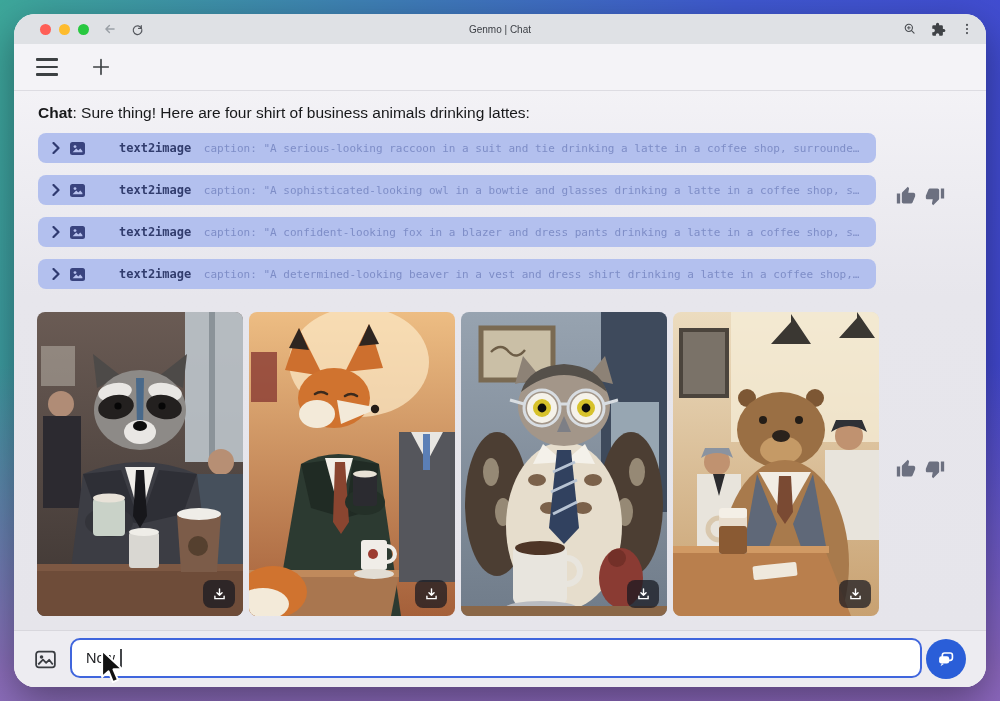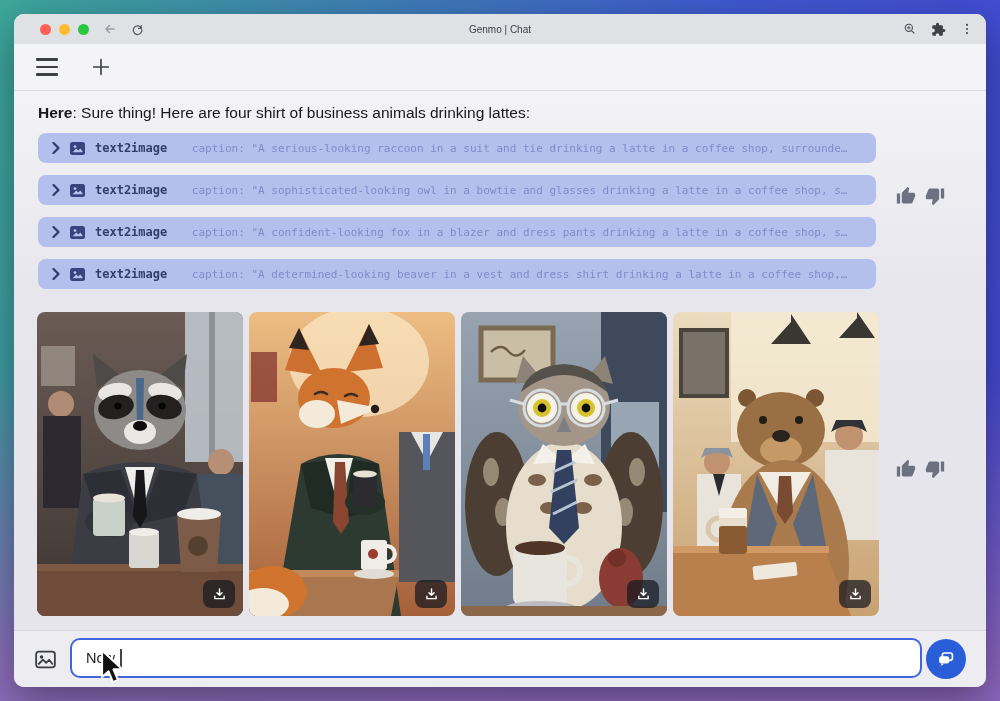--- a/index.html
+++ b/index.html
@@ -1,42 +1,42 @@
 <!DOCTYPE html>
 <html><head>
 <meta charset="utf-8">
 <style>
   html,body{margin:0;padding:0;}
   body{width:1000px;height:701px;overflow:hidden;font-family:"Liberation Sans",sans-serif;}
   .stage{position:relative;width:1000px;height:701px;
     background:
       linear-gradient(to bottom, rgba(146,106,188,0) 52%, rgba(146,106,188,.92) 96%),
       linear-gradient(105deg,#3da79a 0%,#3f58cf 62%,#4345d2 100%);}
-  .window{position:absolute;left:14px;top:14px;width:972px;height:673px;border-radius:10px;
+  .window{position:absolute;left:14px;top:14px;width:972px;height:673px;border-radius:21px;
     overflow:hidden;background:#fff;box-shadow:0 14px 40px rgba(0,0,0,.38);}
   
   .titlebar{position:relative;height:30px;background:#dfe1e5;display:flex;align-items:center;}
   .lights{display:flex;gap:8px;margin-left:26px;}
   .light{width:11px;height:11px;border-radius:50%;border:none;padding:0;}
   .nav-ico{margin-left:14px;display:flex;align-items:center;background:none;border:none;padding:0;cursor:default;}
   .tb-title{position:absolute;left:0;right:0;text-align:center;font-size:10px;color:#3b3e44;pointer-events:none;}
   .tb-right{position:absolute;right:12px;top:0;height:30px;display:flex;align-items:center;gap:14px;}
   .tb-right button{background:none;border:none;padding:0;display:flex;align-items:center;}
   
   .toolbar{height:46px;background:#f4f3f7;display:flex;align-items:center;border-bottom:1px solid #dddce2;}
   .burger{margin-left:22px;width:22px;display:flex;flex-direction:column;gap:5px;background:none;border:none;padding:0;}
   .burger span{height:2.4px;background:#3c4043;border-radius:1px;}
   .plus-btn{margin-left:32px;background:none;border:none;padding:0;display:flex;}
   
   .chat-area{position:relative;height:539px;background:linear-gradient(#f3f2f6,#e7e6ec 38%,#e6e5eb);}
   .message{position:absolute;left:24px;top:13px;font-size:15.5px;color:#17181a;}
   .message b{font-weight:700;}
   .pill{position:absolute;left:24px;width:838px;height:30px;border-radius:8px;background:#b3c0ee;
     display:flex;align-items:center;gap:10px;padding:0 14px;box-sizing:border-box;cursor:pointer;border:none;}
-  .pill .tool{font-family:"DejaVu Sans Mono",monospace;font-size:12px;font-weight:700;color:#323d6e;}
+  .pill .tool{font-family:"DejaVu Sans Mono",monospace;font-size:12px;font-weight:700;color:#323d6e;margin-left:24px;}
   .pill .cap{font-family:"DejaVu Sans Mono",monospace;font-size:11px;color:#7e8dc7;
     white-space:nowrap;overflow:hidden;flex:1;}
   .feedback{position:absolute;left:882px;display:flex;gap:9px;}
   .feedback button{background:none;border:none;padding:0;display:flex;}
   .img-row{position:absolute;left:23px;top:221px;display:flex;gap:6px;}
   .card{position:relative;width:206px;height:304px;border-radius:8px;overflow:hidden;cursor:pointer;}
   .card svg.art{display:block;width:206px;height:304px;}
   .dl{position:absolute;right:8px;bottom:8px;width:32px;height:28px;border-radius:8px;
     background:rgba(22,24,32,.72);border:none;display:flex;align-items:center;justify-content:center;}
   
@@ -106,21 +106,21 @@
       <button class="plus-btn">
         <svg width="22" height="22" viewBox="0 0 24 24">
           <path d="M12 4v16M4 12h16" stroke="#3c4043" stroke-width="1.8" stroke-linecap="round"></path>
         </svg>
       </button>
     </div>
 
     <div class="chat-area">
 
       <div class="message">
-        <b>Here</b><span>: Sure thing! Here are four shirt of business animals drinking lattes:</span>
+        <b>Chat</b><span>: Sure thing! Here are four shirt of business animals drinking lattes:</span>
       </div>
 
       <button class="pill" style="top:42px">
         <svg width="8" height="12" viewBox="0 0 8 12">
             <path d="M1.5 1l5 5-5 5" fill="none" stroke="#2f3a70" stroke-width="2.2" stroke-linecap="round" stroke-linejoin="round"></path>
           </svg>
         <svg width="15" height="13" viewBox="0 0 15 13">
             <rect width="15" height="13" rx="2.5" fill="#39437e"></rect>
             <circle cx="5" cy="4.6" r="1.4" fill="#b7c1ee"></circle>
             <path d="M2.6 10.2 6.2 6.4l2.1 2.2 2-2 2.1 2.4v1.2h-9.8z" fill="#b7c1ee"></path>

